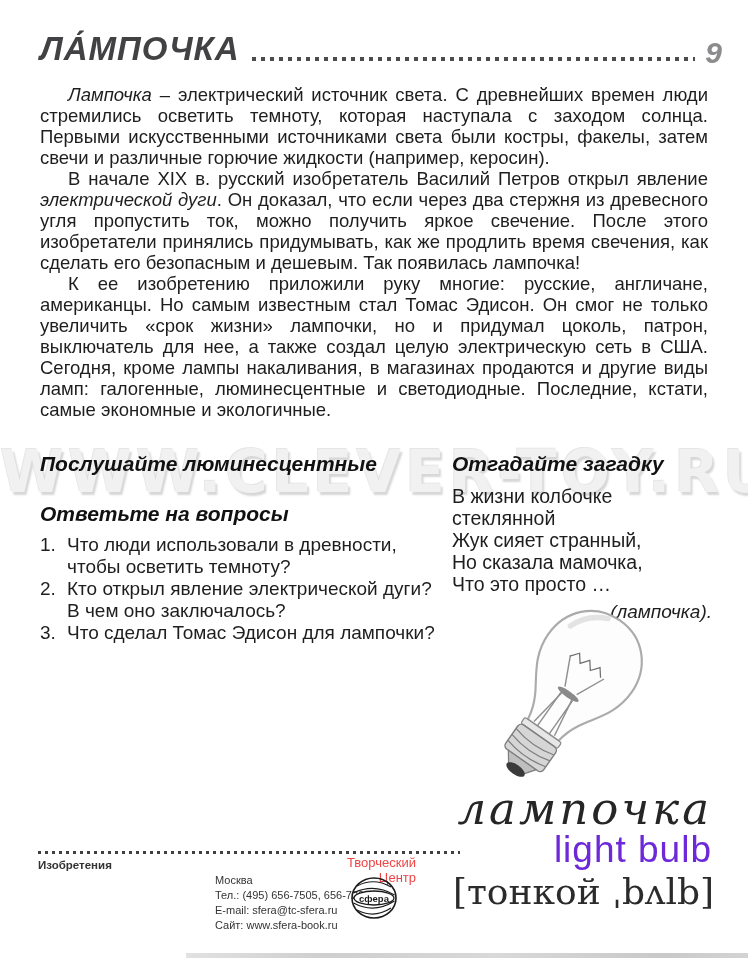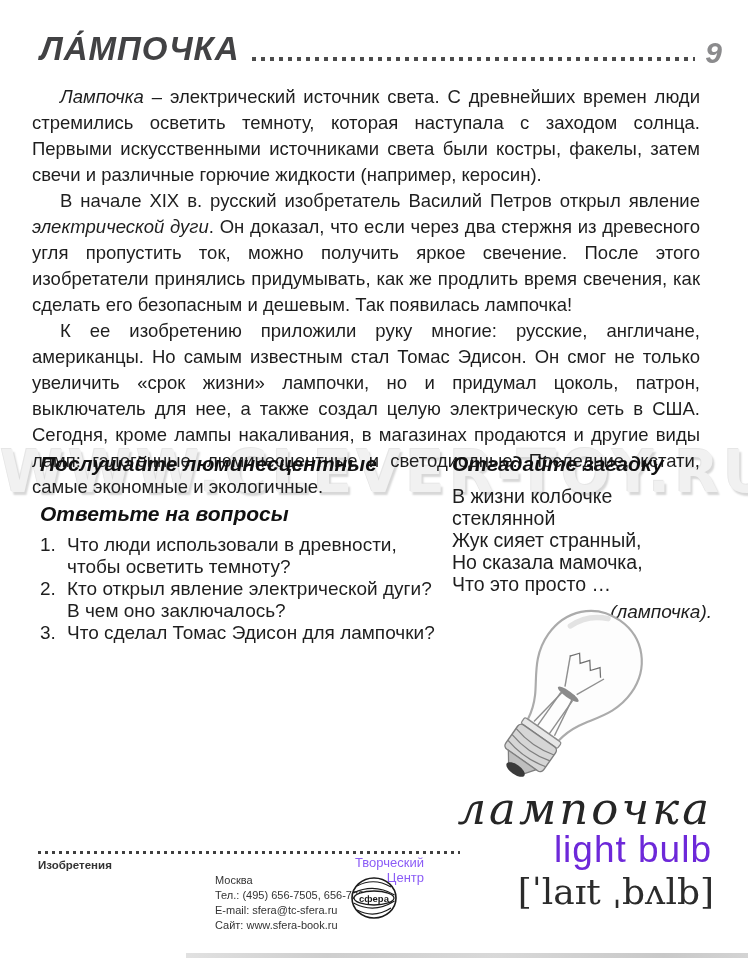--- a/index.html
+++ b/index.html
@@ -5,22 +5,22 @@
   html,body{margin:0;padding:0;background:#ffffff;}
   .page{position:relative;width:748px;height:960px;background:#ffffff;overflow:hidden;
         font-family:"Liberation Sans",sans-serif;color:#1e1e1e;}
   
   .header{position:absolute;left:40px;right:26px;top:30px;display:flex;align-items:flex-end;z-index:2;}
   .title{font-size:33px;font-weight:bold;font-style:italic;color:#424244;letter-spacing:1px;white-space:nowrap;}
   .leader{flex:1;height:4px;margin:0 10px 7px 12px;
           background-image:repeating-linear-gradient(90deg,#4c4c4c 0 4px,transparent 4px 9px);}
   .pagenum{font-size:30px;font-weight:bold;font-style:italic;color:#8b8b8d;line-height:1;margin-bottom:0px;}
   
-  .article{position:absolute;left:32px;top:84px;width:668px;z-index:2;
-           font-size:18.5px;line-height:26px;text-align:justify;}
+  .article{position:absolute;left:40px;top:84px;width:668px;z-index:2;
+           font-size:18.5px;line-height:21px;text-align:justify;}
   .article p{margin:0;text-indent:28px;}
   .article em{font-style:italic;}
   
   .watermark{position:absolute;left:0;right:0;top:438px;z-index:1;text-align:center;white-space:nowrap;
              font-family:"DejaVu Sans",sans-serif;font-weight:bold;font-size:58px;letter-spacing:4px;
              color:#f1f1f1;text-shadow:2px 3px 2px #d7d7d7,-1px -1px 0 #e6e6e6;}
   
   .col-heading{font-size:21px;font-weight:bold;font-style:italic;color:#111;margin:0 0 9px 0;}
   .left-col{position:absolute;left:40px;top:452px;width:402px;z-index:2;}
   .right-col{position:absolute;left:452px;top:452px;width:260px;z-index:2;}
@@ -41,22 +41,22 @@
              font-family:"DejaVu Serif",serif;font-size:36px;color:#2b2b2b;}
   
   .foot-sep{position:absolute;left:38px;top:851px;width:422px;height:3px;z-index:2;
             background-image:repeating-linear-gradient(90deg,#3f3f3f 0 3px,transparent 3px 7px);}
   .imprint{position:absolute;left:38px;top:858px;width:200px;z-index:2;
            font-size:11.5px;line-height:15px;color:#333;}
   .imprint-title{font-weight:bold;}
   .contact{position:absolute;left:215px;top:873px;width:160px;z-index:2;
            font-size:11px;line-height:15px;color:#333;white-space:pre-line;}
   .imprint-lines{white-space:pre-line;}
-  .logo-text{position:absolute;left:344px;top:856px;width:80px;z-index:2;text-align:right;
-             font-size:13px;line-height:14.5px;color:#8b5cf6;}
+  .logo-text{position:absolute;left:336px;top:856px;width:80px;z-index:2;text-align:right;
+             font-size:13px;line-height:14.5px;color:#ef4444;}
   .logo-circle{position:absolute;left:350px;top:876px;z-index:2;}
   
   .scan-strip{position:absolute;left:186px;right:0;top:953px;height:5px;z-index:3;opacity:.85;
               background:linear-gradient(90deg,#dcdcdc,#c6c6c6 25%,#d2d2d2 55%,#bfbfbf 85%,#cccccc);}
 </style>
 </head>
 <body>
 
 <div class="page">
 
@@ -128,21 +128,21 @@
         <path d="M94,190 q26,7 52,0 M94,198 q26,7 52,0 M94,206 q26,7 52,0" fill="none" stroke="#7f7f7f" stroke-width="1.4"></path>
 
         <path d="M101,215 L139,215 L131,226 L109,226 Z" fill="#bfbfbf" stroke="#7f7f7f" stroke-width="1.4"></path>
         <ellipse cx="120" cy="228" rx="12" ry="5.5" fill="#3a3a3a"></ellipse>
       </g>
     </svg>
   </div>
 
   <div class="vocab-ru">лампочка</div>
   <div class="vocab-en">light bulb</div>
-  <div class="vocab-ipa">[ˈlaɪt ˌbʌlb]</div>
+  <div class="vocab-ipa">[тонкой ˌbʌlb]</div>
 
   <div class="foot-sep"></div>
   <div class="imprint">
     <div class="imprint-title">Изобретения</div>
   </div>
   <div class="contact">Москва
 Тел.: (495) 656-7505, 656-7205
 E-mail: sfera@tc-sfera.ru
 Сайт: www.sfera-book.ru</div>
   <div class="logo-text">

